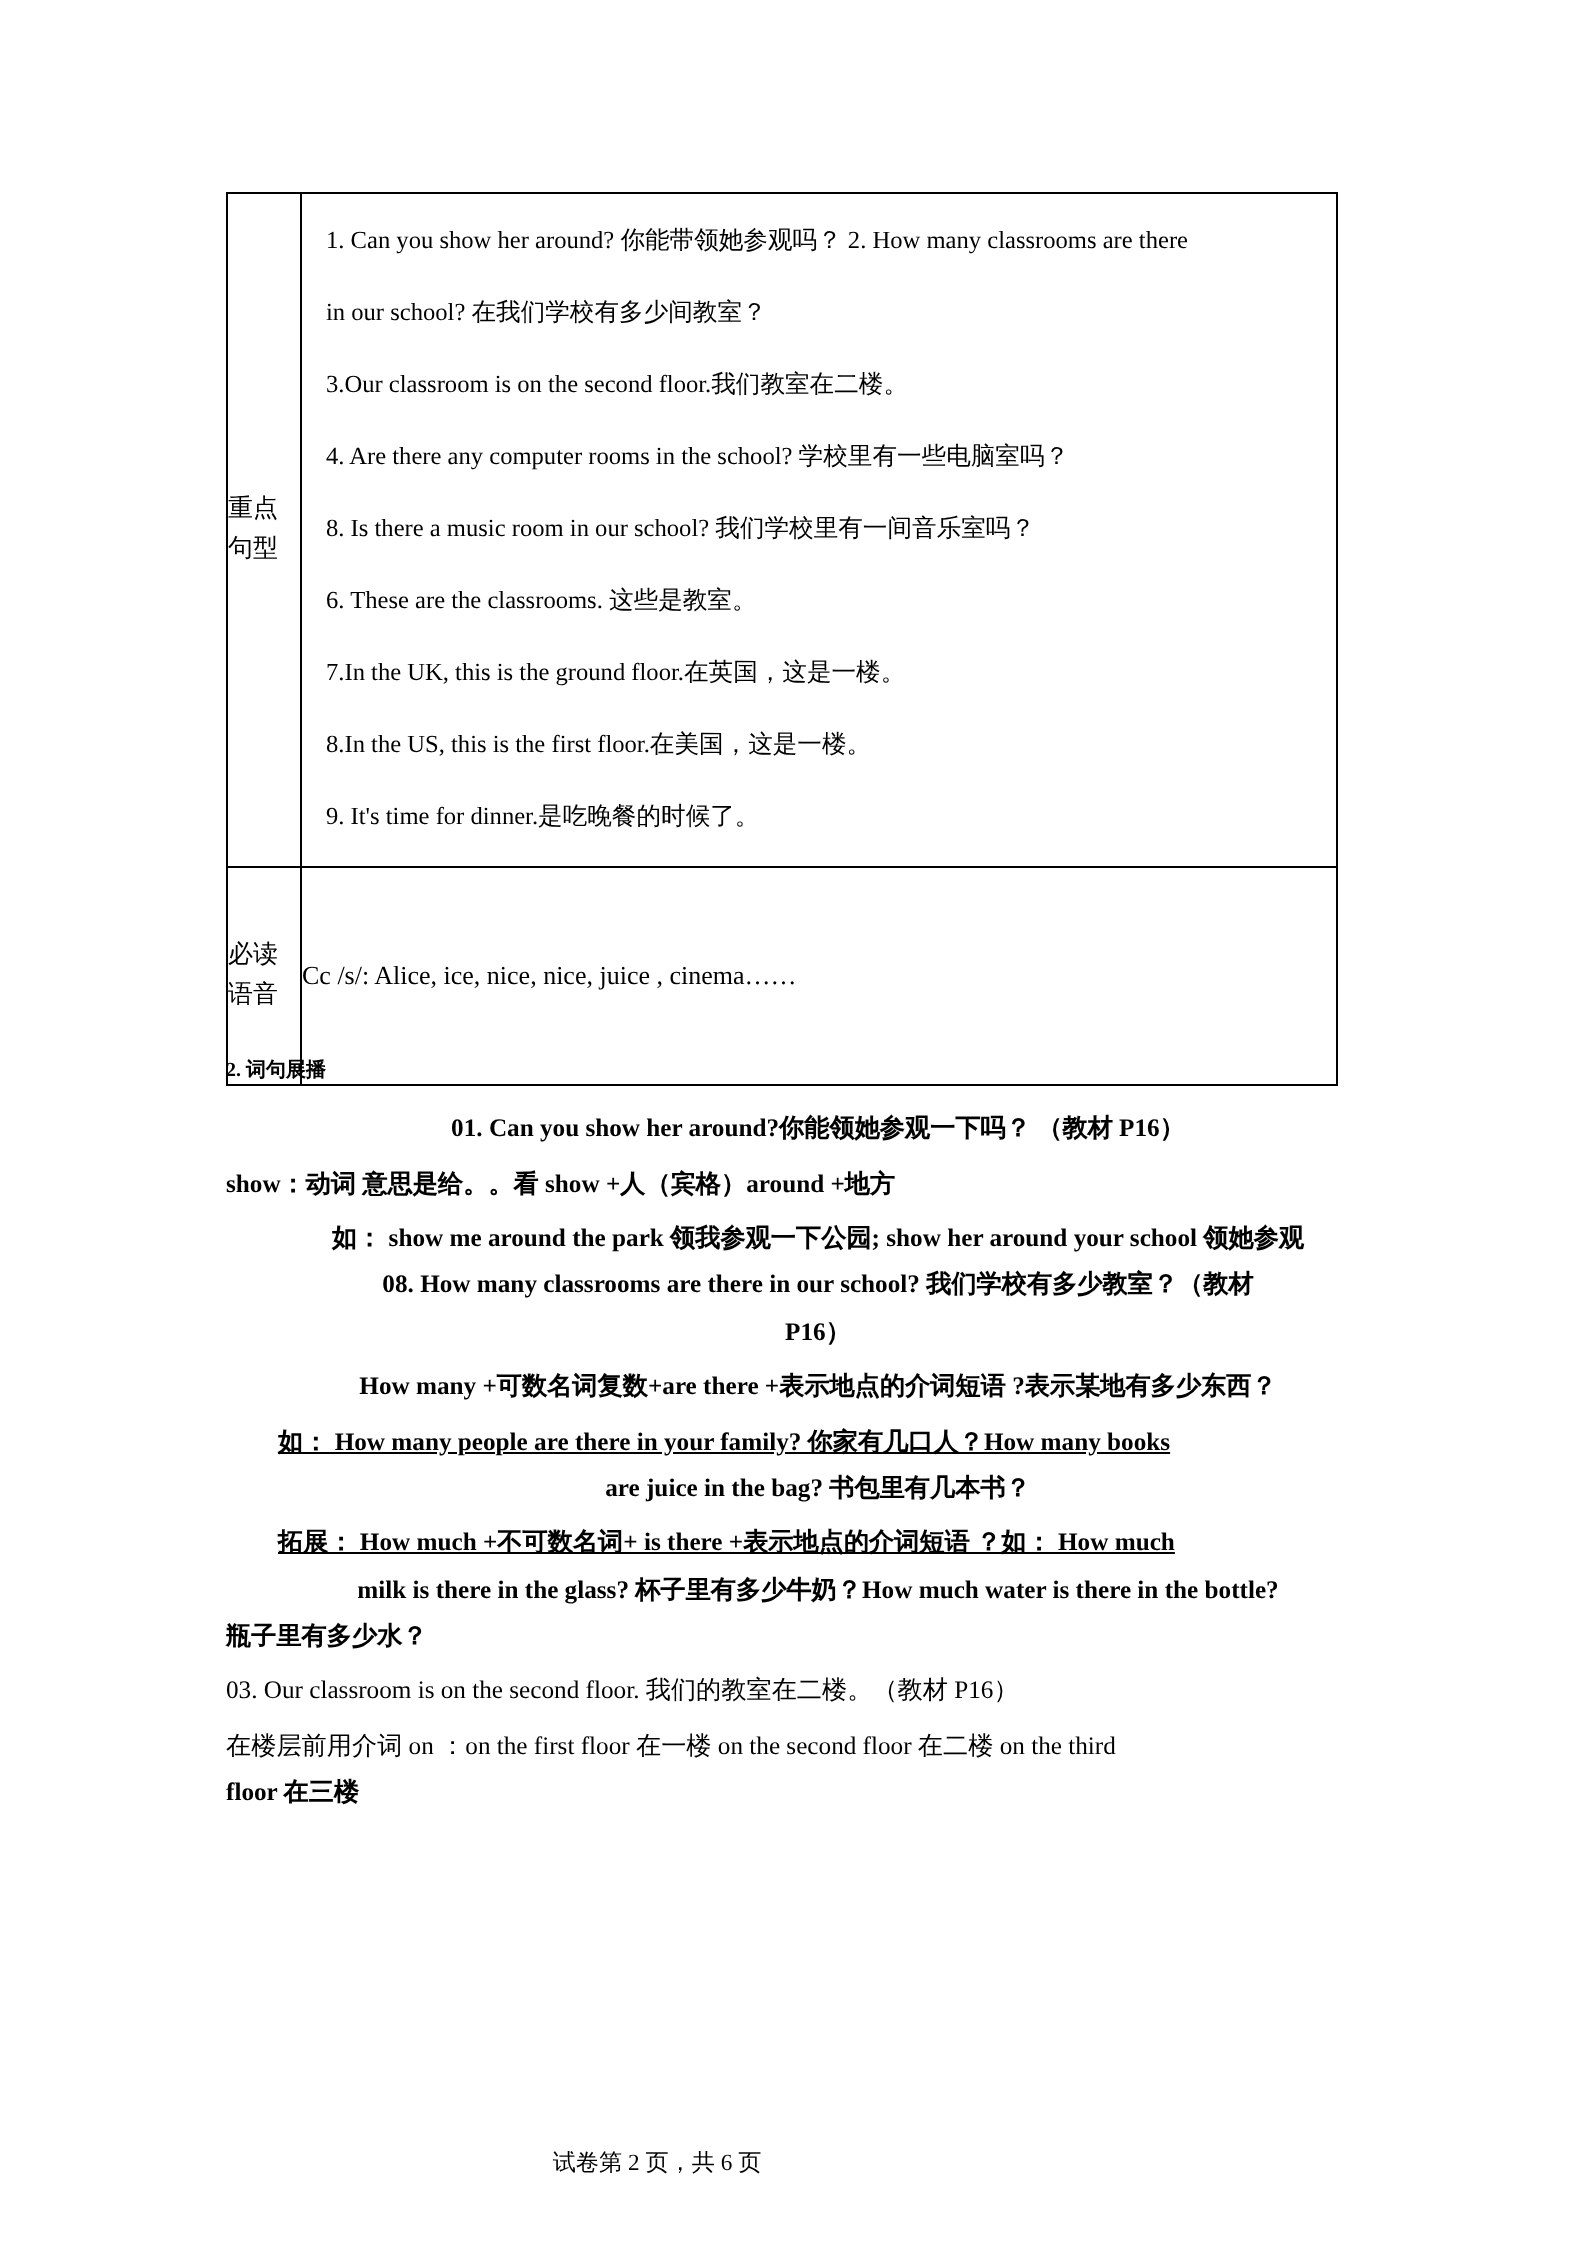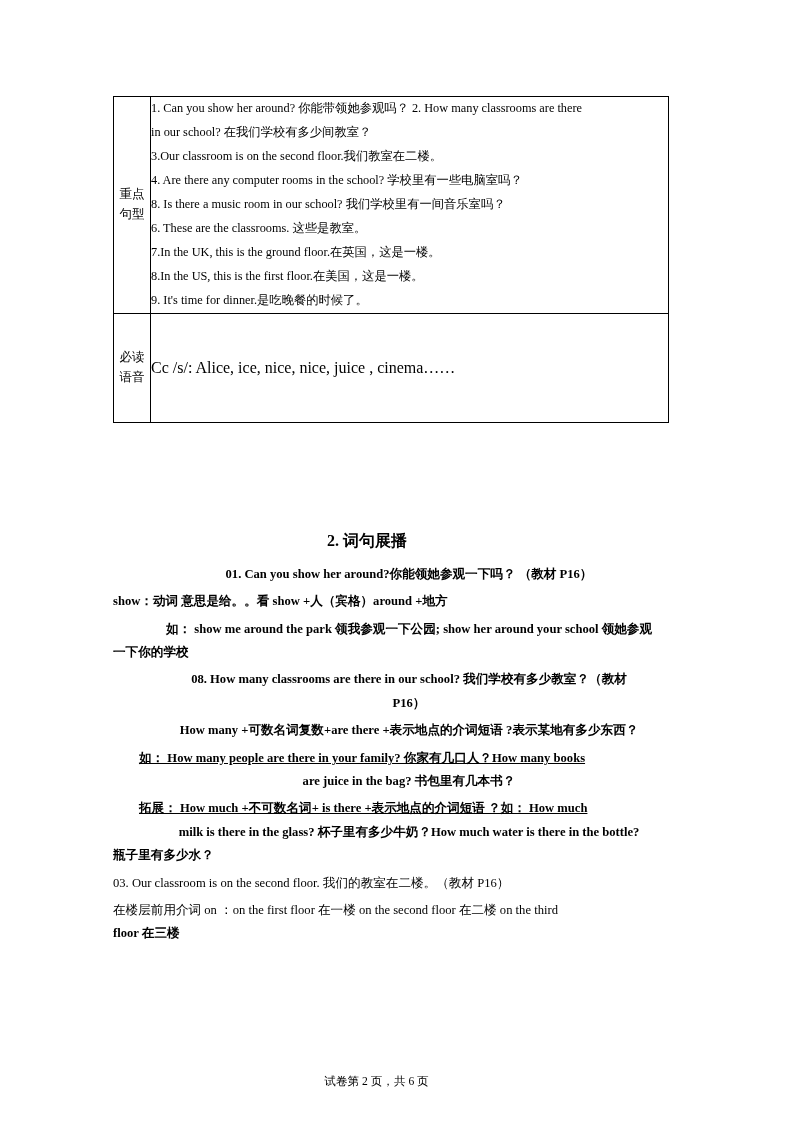--- a/index.html
+++ b/index.html
@@ -31,55 +31,54 @@
     border-collapse: collapse;
     table-layout: fixed;
   }
   .tbl td {
     border: 1px solid #000000;
     vertical-align: middle;
     padding: 0;
   }
   .lbl-cell {
     width: 36px;
-    text-align: center;
     font-size: 12.5px;
     line-height: 1.55;
     padding: 4px 0;
   }
   .lbl-cell span {
     display: block;
   }
   .body-cell {
     padding: 8px 10px 10px 10px;
     font-size: 12.3px;
     line-height: 1.95;
   }
   .body-cell p {
-    margin: 0;
+    margin: 12px;
   }
   .pron-cell {
     padding: 10px 10px;
-    font-size: 16px;
+    font-size: 13px;
     height: 108px;
     vertical-align: middle;
   }
   
   .content {
     position: absolute;
     left: 113px;
     top: 528px;
     width: 568px;
     font-size: 12.6px;
     line-height: 1.62;
   }
   .sec-title {
-    text-align: center;
+    text-align: left;
     font-weight: bold;
-    font-size: 16px;
+    font-size: 10px;
     margin: 0 0 10px 0;
     padding-right: 60px;
   }
   .para {
     margin: 0 0 7px 0;
   }
   .b {
     font-weight: bold;
   }
   .indent1 {
@@ -94,21 +93,20 @@
     margin-bottom: 3px;
   }
   
   .footer {
     position: absolute;
     left: 0;
     top: 1074px;
     width: 657px;
     text-align: center;
     font-size: 11.6px;
-    padding-left: 48px;
   }
 </style>
 </head>
 <body>
 
 <div class="page">
 
   <table class="tbl">
     <tbody>
       <tr>
@@ -137,21 +135,20 @@
       </tr>
     </tbody>
   </table>
 
   <div class="content">
     <p class="sec-title">2. 词句展播</p>
 
     <p class="para b indent1">01. Can you show her around?你能领她参观一下吗？  （教材 P16）</p>
     <p class="para b">show：动词  意思是给。。看  show +人（宾格）around +地方</p>
     <p class="para b indent1 tight">如：  show me around the park  领我参观一下公园; show her around your school  领她参观</p>
-    <p class="para b">一下你的学校</p>
 
     <p class="para b indent1 tight">08. How many classrooms are there in our school?  我们学校有多少教室？（教材</p>
     <p class="para b indent1">P16）</p>
     <p class="para b indent1">How many +可数名词复数+are there +表示地点的介词短语 ?表示某地有多少东西？</p>
     <p class="para b indent2 tight">如：  How many people are there in your family?  你家有几口人？How many books</p>
     <p class="para b indent1">are juice in the bag?  书包里有几本书？</p>
     <p class="para b indent2 tight">拓展：  How much +不可数名词+ is there +表示地点的介词短语 ？如：  How much</p>
     <p class="para b indent1 tight">milk is there in the glass?  杯子里有多少牛奶？How much water is there in the bottle?</p>
     <p class="para b">瓶子里有多少水？</p>
 

